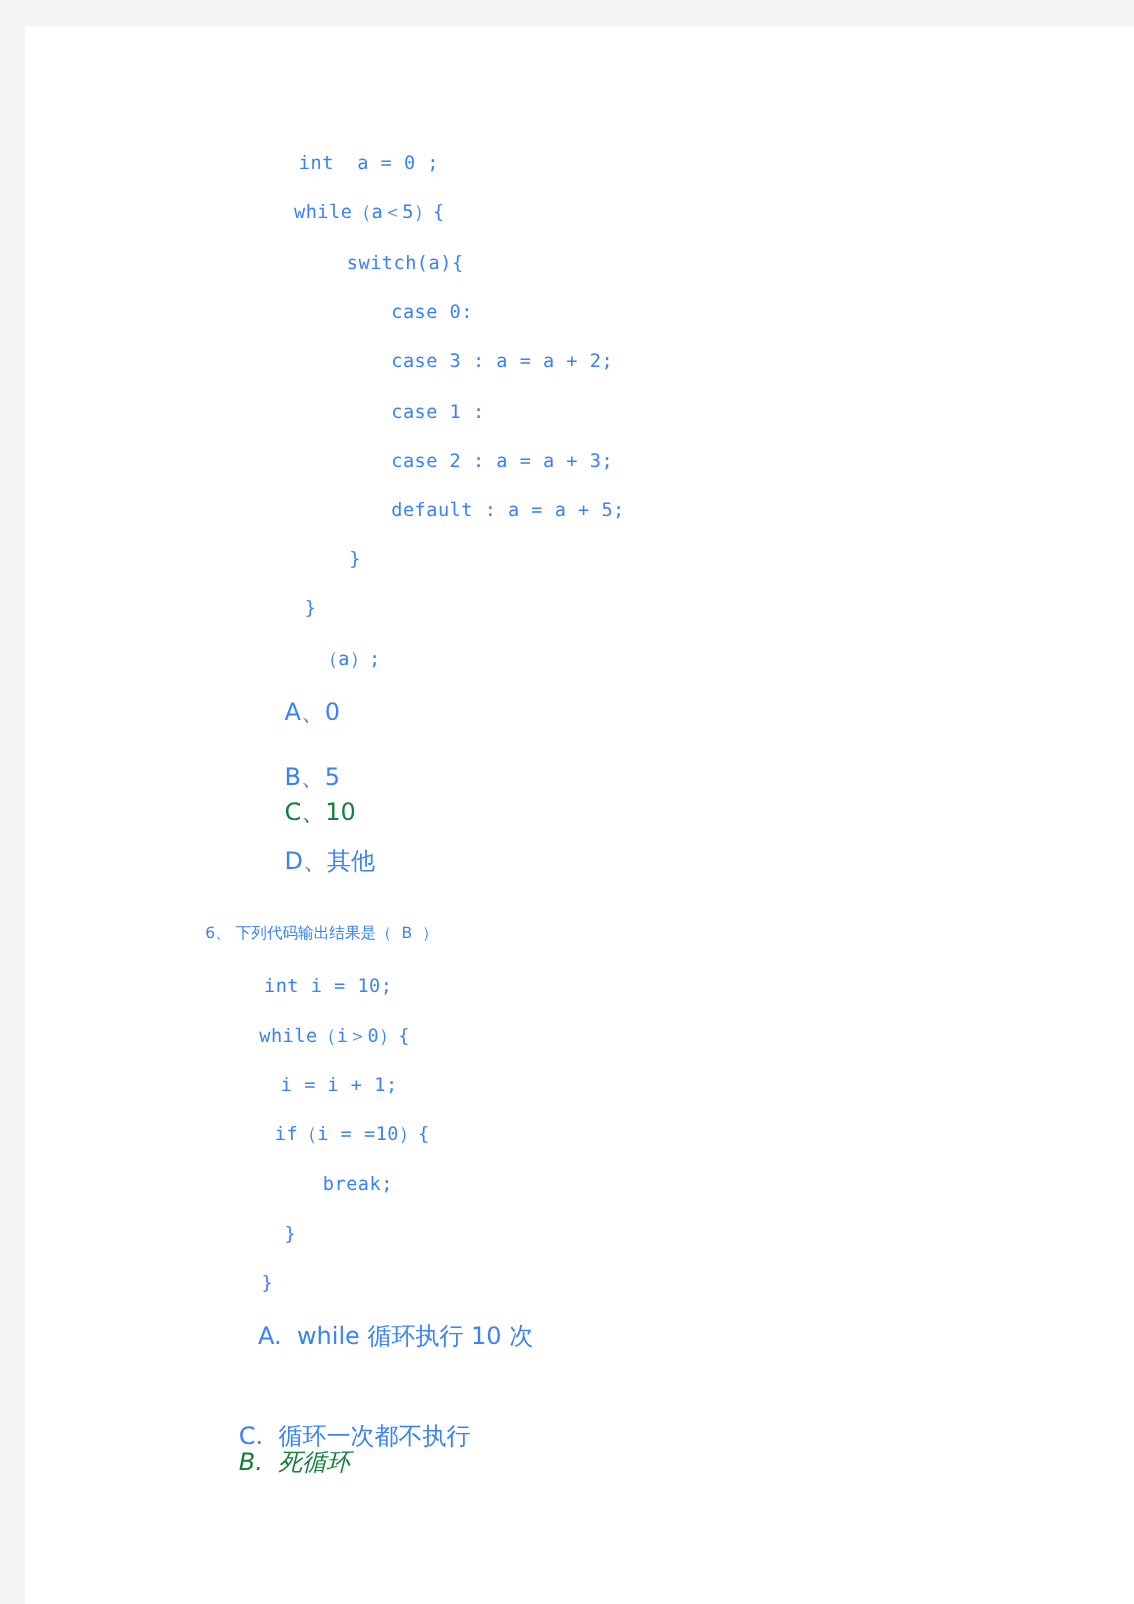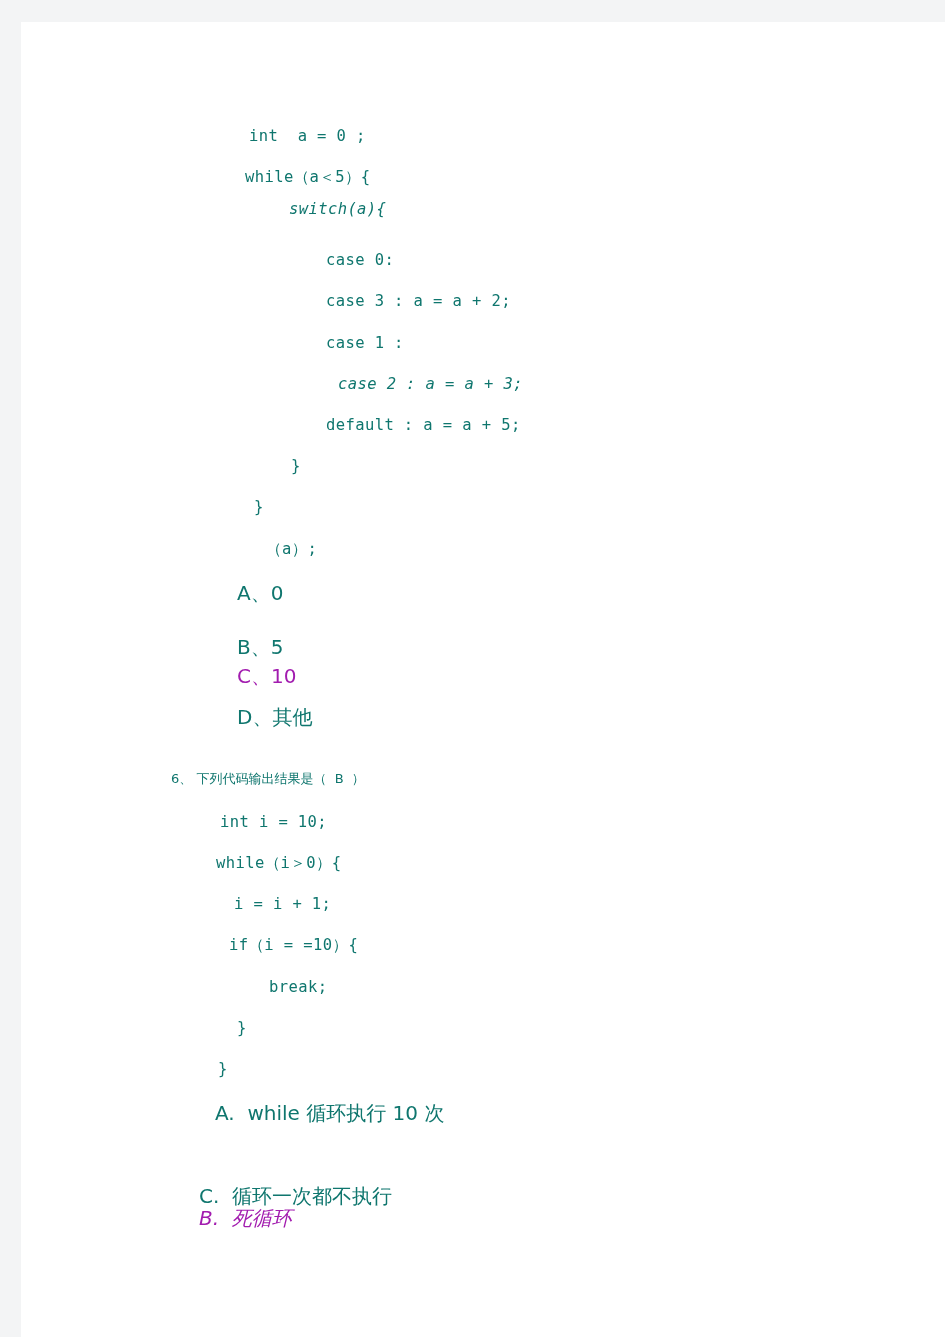--- a/index.html
+++ b/index.html
@@ -20,21 +20,21 @@
     top: 22px;
     width: 924px;
     height: 1315px;
     background: #ffffff;
   }
 
   
   .line {
     position: absolute;
     white-space: pre;
-    color: #0f766e;
+    color: #3b82f6;
     line-height: 1;
   }
 
   
   .code {
     font-family: "DejaVu Sans Mono", "Liberation Mono", monospace;
     font-size: 15.5px;
     letter-spacing: 0.4px;
   }
 
@@ -43,36 +43,36 @@
     font-family: "DejaVu Sans", "Liberation Sans", sans-serif;
     font-size: 20px;
   }
 
   .q-head {
     font-family: "DejaVu Sans", "Liberation Sans", sans-serif;
     font-size: 13px;
   }
 
   .red {
-    color: #a21caf;
+    color: #15803d;
   }
 </style>
 </head>
 <body>
 
 <div id="page">
 
   <div>
     <div class="line code" style="left:228px; top:107px;">int  a = 0 ;</div>
     <div class="line code" style="left:224px; top:148px;">while（a＜5）{</div>
-    <div class="line code" style="left:268px; top:180px;font-style:italic;">switch(a){</div>
+    <div class="line code" style="left:268px; top:190px;">switch(a){</div>
     <div class="line code" style="left:305px; top:231px;">case 0:</div>
     <div class="line code" style="left:305px; top:272px;">case 3 : a = a + 2;</div>
     <div class="line code" style="left:305px; top:314px;">case 1 :</div>
-    <div class="line code" style="left:317px; top:355px;font-style:italic;">case 2 : a = a + 3;</div>
+    <div class="line code" style="left:305px; top:355px;">case 2 : a = a + 3;</div>
     <div class="line code" style="left:305px; top:396px;">default : a = a + 5;</div>
     <div class="line code" style="left:270px; top:437px;">}</div>
     <div class="line code" style="left:233px; top:478px;">}</div>
     <div class="line code" style="left:245px; top:520px;">（a）;</div>
   </div>
 
   <div>
     <div class="line prose" style="left:216px; top:561px;">A、0</div>
     <div class="line prose" style="left:216px; top:603px;margin-top:12px;">B、5</div>
     <div class="line prose red" style="left:216px; top:644px;">C、10</div>

